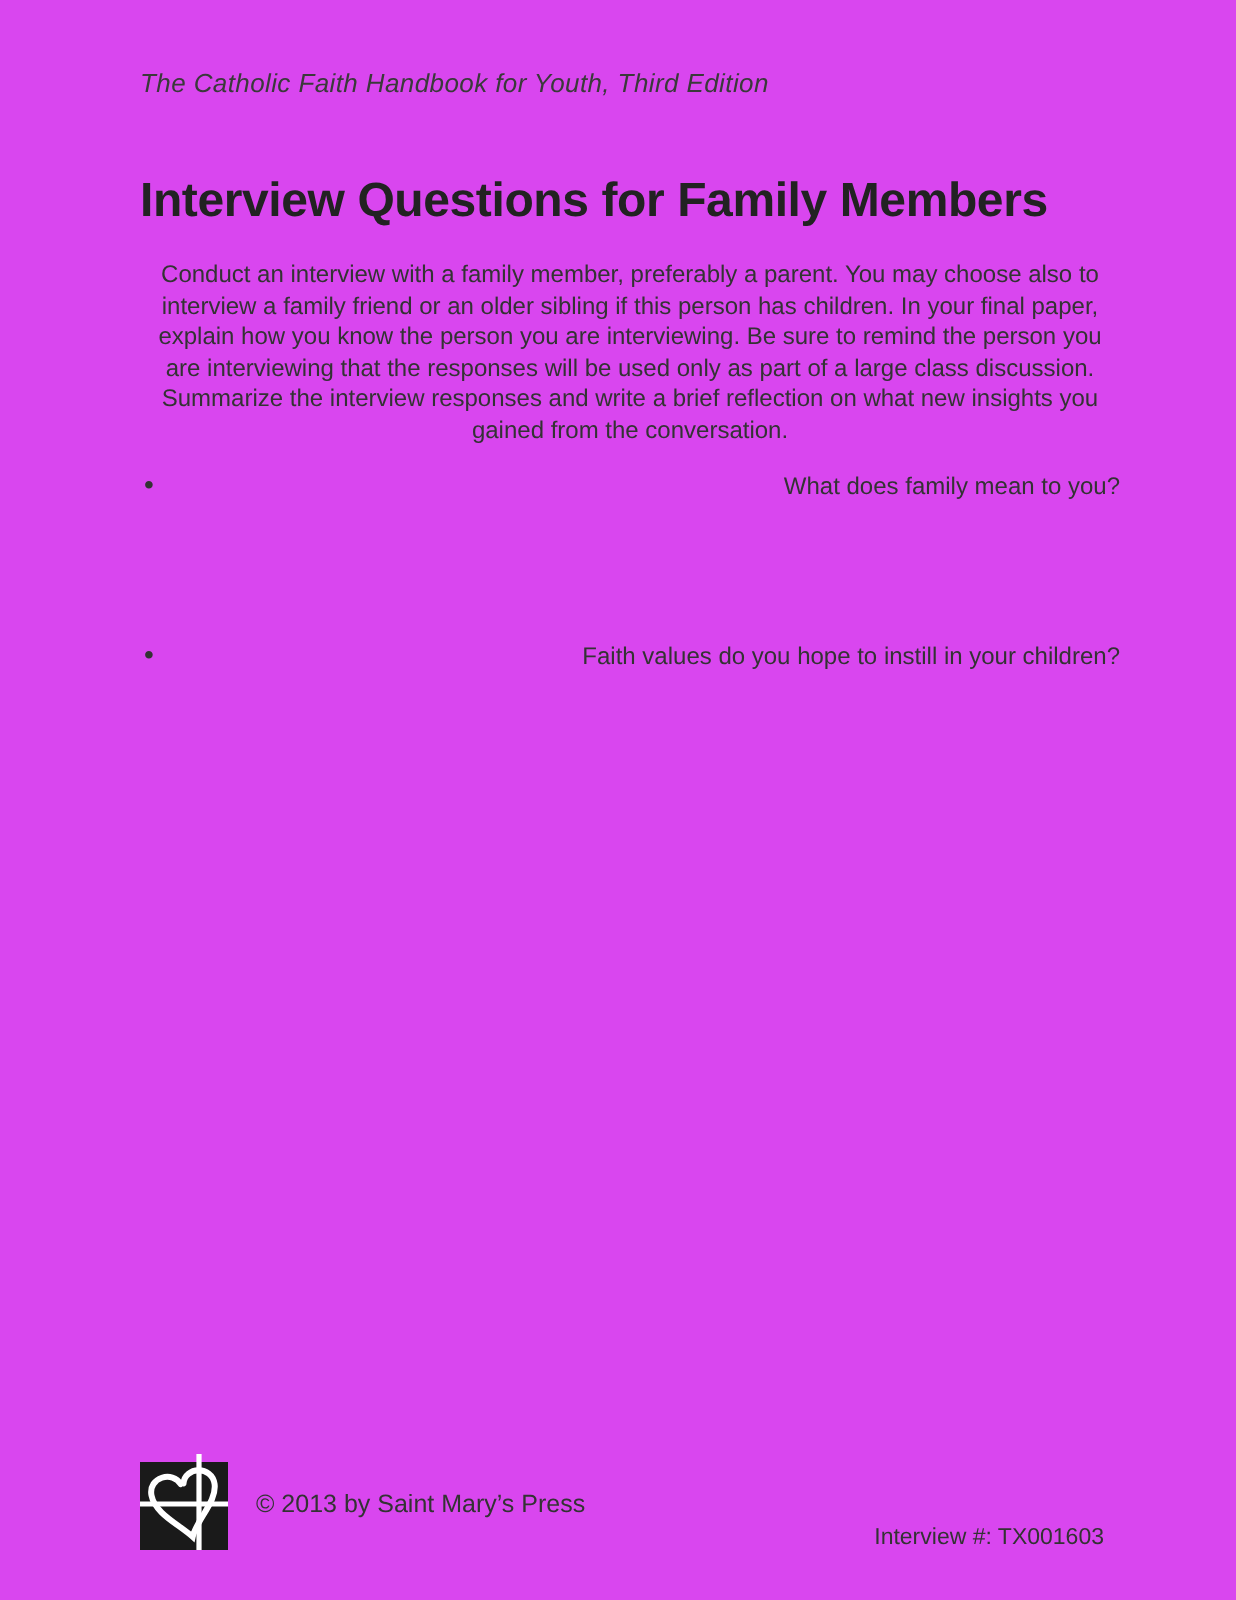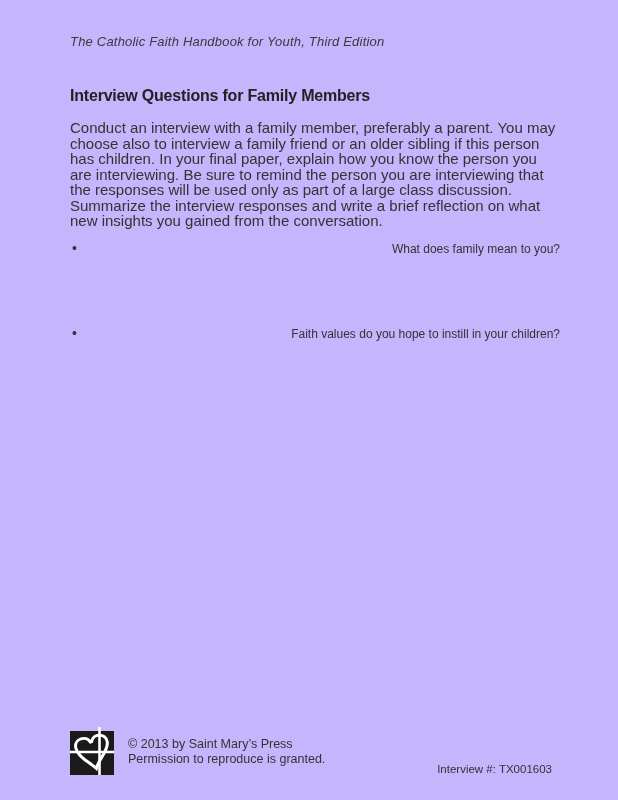--- a/index.html
+++ b/index.html
@@ -9,42 +9,43 @@
     height: 800px;
     font-family: "Liberation Sans", sans-serif;
     color: #2e2e2e;
     position: relative;
     overflow: hidden;
   }
   .page {
     position: relative;
     width: 618px;
     height: 800px;
-    background: #c4b5fd;
+    background: #d946ef;
     padding: 34px 58px 13px 70px;
   }
   .running-head {
     font-style: italic;
     font-size: 13px;
     color: #3a3a3a;
     letter-spacing: 0.2px;
   }
   h1.doc-title {
     margin-top: 38px;
     margin-bottom: 15px;
-    font-size: 16px;
+    font-size: 24px;
     font-weight: bold;
     color: #222222;
     letter-spacing: -0.2px;
   }
   .intro p {
-    font-size: 15px;
+    font-size: 12px;
     line-height: 15.5px;
     margin-bottom: 10px;
     color: #333333;
+    text-align: center;
   }
   ul.question-list {
     list-style: none;
     margin-top: 13px;
   }
   ul.question-list li {
     position: relative;
     padding-left: 22px;
     font-size: 12px;
     line-height: 15px;
@@ -115,19 +116,18 @@
           <rect x="0" y="4" width="44" height="44" fill="#1a1a1a"></rect>
           <line x1="29.5" y1="0" x2="29.5" y2="48" stroke="#ffffff" stroke-width="2.6"></line>
           <line x1="0" y1="25" x2="44" y2="25" stroke="#ffffff" stroke-width="2.6"></line>
           <g transform="rotate(-14 22 26)">
             <path d="M23 15 C21 7.5, 8 7.5, 7.5 17 C7 26, 17 34, 22.5 42 C26.5 34, 38.5 28, 39.5 19 C40.5 9.5, 27 7, 24.5 15" fill="none" stroke="#ffffff" stroke-width="3" stroke-linecap="round"></path>
           </g>
         </svg>
       </span>
       <div class="copyright">
         <div>© 2013 by Saint Mary’s Press</div>
-        <div>Permission to reproduce is granted.</div>
       </div>
     </div>
     <div class="doc-number">Interview #: TX001603</div>
   </div>
 
 </div>
 
 </body></html>

